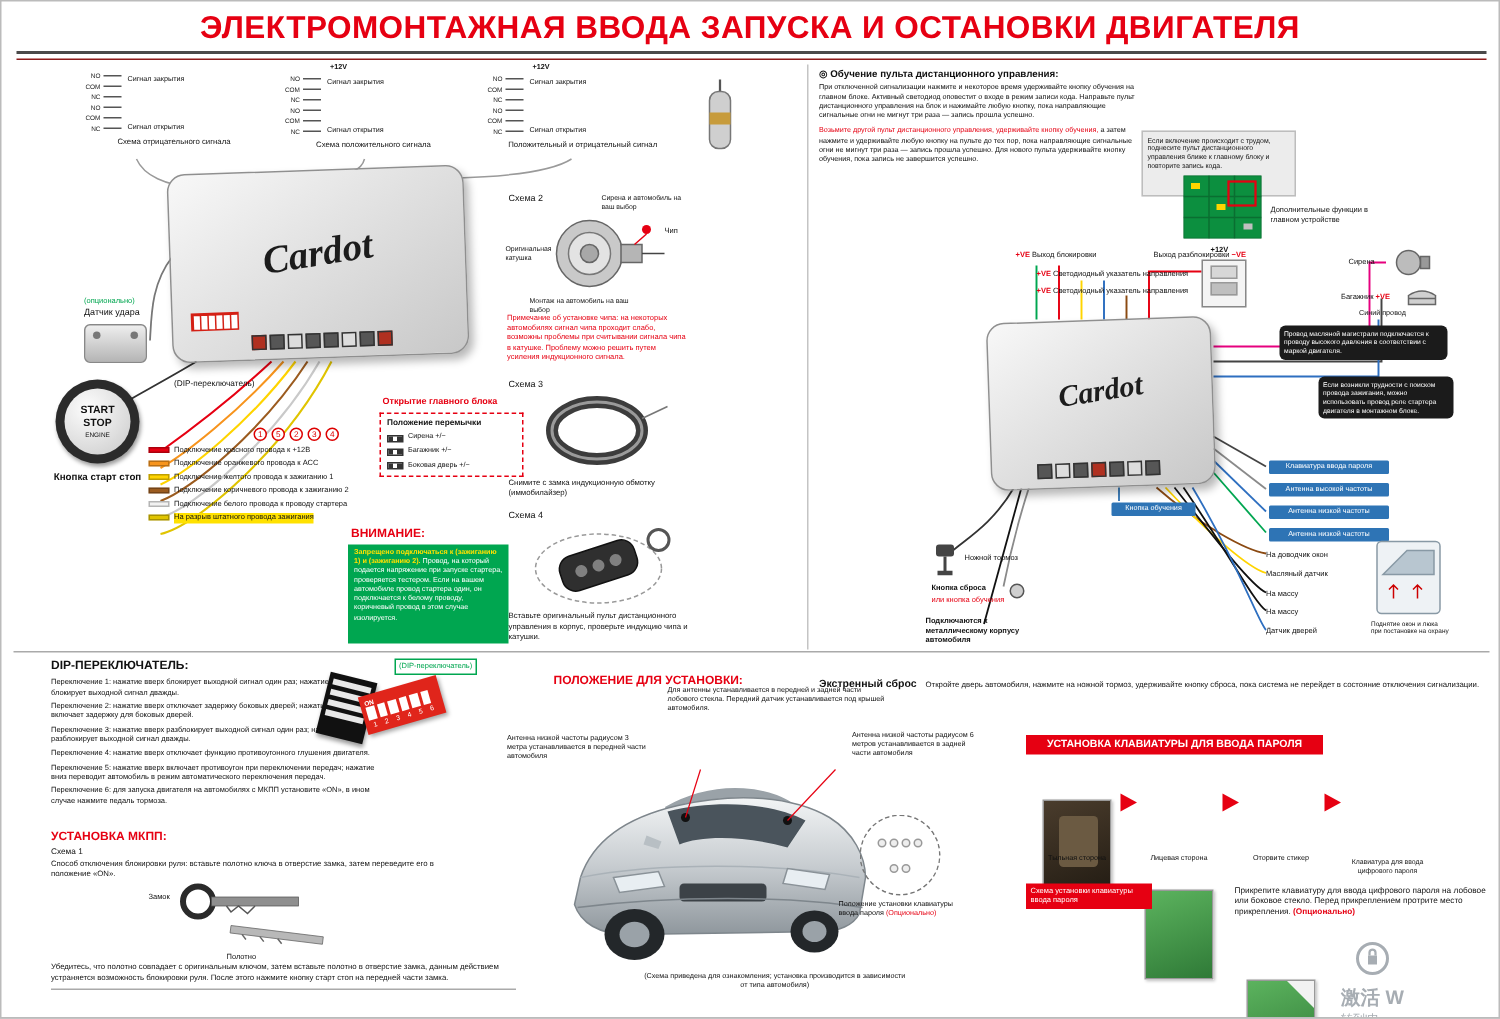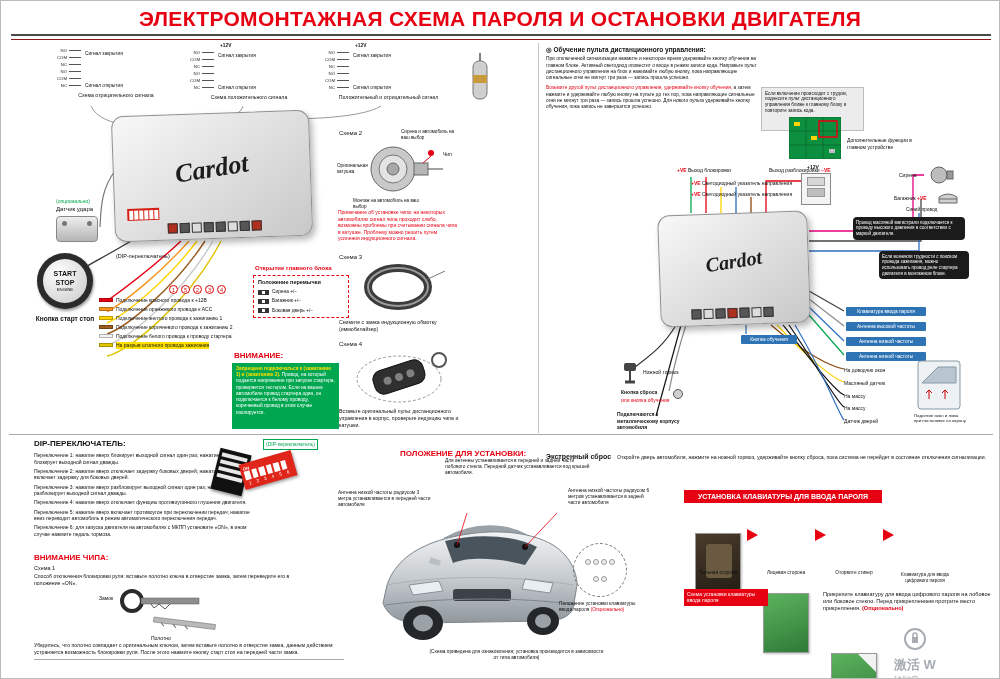--- a/index.html
+++ b/index.html
@@ -87,21 +87,21 @@
   .dashed-circle i{width:6px;height:6px;border-radius:50%;background:#eee;border:1px solid #999;}
 
   .dip-item{display:flex;gap:3px;margin-bottom:2.8px;}
   .watermark{color:#a7adb3;display:flex;gap:5px;align-items:center;}
 </style>
 </head>
 <body>
 
 <div class="page">
 
-  <div class="abs title" style="top:6px;left:0;">ЭЛЕКТРОМОНТАЖНАЯ СХЕМА ПАРОЛЯ И ОСТАНОВКИ ДВИГАТЕЛЯ</div>
+  <div class="abs title" style="top:6px;left:0;">ЭЛЕКТРОМОНТАЖНАЯ ВВОДА ЗАПУСКА И ОСТАНОВКИ ДВИГАТЕЛЯ</div>
   <div class="abs rule" style="top:33px;left:10px;width:980px;"></div>
   <div class="abs vdiv" style="left:537px;top:42px;height:390px;"></div>
   <div class="abs hdiv" style="left:8px;top:433px;width:984px;"></div>
 
   <div class="abs conn-group" style="left:52px;top:46px;">
     <div class="conn-body">
       <div class="pin-col">
         <div class="pinrow">
             <span class="pinname">NO</span>
             <span class="pinline"></span>
@@ -545,40 +545,40 @@
         <span></span>
         <span></span>
         <span></span>
         <span></span>
         <span></span>
         <span></span>
       </div>
     <div class="nums">1 2 3 4 5 6</div>
   </div>
 
-  <div class="abs t8 b red" style="left:33px;top:552px;">ВНИМАНИЕ ЧИПА:</div>
+  <div class="abs t8 b red" style="left:33px;top:552px;">УСТАНОВКА МКПП:</div>
   <div class="abs t55" style="left:33px;top:564px;">Схема 1</div>
   <div class="abs t52" style="left:33px;top:572px;width:272px;">Способ отключения блокировки руля: вставьте полотно ключа в отверстие замка, затем переведите его в положение «ON».</div>
   <div class="abs" style="left:115px;top:584px;">
     <svg width="128" height="52" viewBox="0 0 128 52">
       <circle cx="16" cy="16" r="10" fill="none" stroke="#2a2a2a" stroke-width="4"></circle>
       <rect x="25" y="13" width="58" height="6" fill="#8f8f8f" stroke="#555" stroke-width="0.5"></rect>
       <path d="M35 19 l3 4 l5 -4 l6 5 l5 -5" stroke="#555" fill="none"></path>
       <g transform="translate(38,32) rotate(7)">
         <rect width="62" height="5" fill="#b8b8b8" stroke="#666" stroke-width="0.5"></rect>
         <path d="M8 5 l3 3 M20 5 l3 3 M32 5 l3 3" stroke="#666"></path>
       </g>
     </svg>
   </div>
   <div class="abs t5" style="left:98px;top:594px;">Замок</div>
   <div class="abs t5" style="left:150px;top:634px;">Полотно</div>
   <div class="abs t52" style="left:33px;top:641px;width:322px;">Убедитесь, что полотно совпадает с оригинальным ключом, затем вставьте полотно в отверстие замка, данным действием устраняется возможность блокировки руля. После этого нажмите кнопку старт стоп на передней части замка.</div>
   <div class="abs hdiv" style="left:33px;top:658px;width:310px;"></div>
 
-  <div class="abs t8 b red" style="left:359px;top:448px;padding-left:40px;">ПОЛОЖЕНИЕ ДЛЯ УСТАНОВКИ:</div>
+  <div class="abs t8 b red" style="left:328px;top:448px;padding-left:40px;">ПОЛОЖЕНИЕ ДЛЯ УСТАНОВКИ:</div>
   <div class="abs t48" style="left:444px;top:457px;width:148px;">Для антенны устанавливается в передней и задней части лобового стекла. Передний датчик устанавливается под крышей автомобиля.</div>
   <div class="abs t48" style="left:337px;top:489px;width:94px;">Антенна низкой частоты радиусом 3 метра устанавливается в передней части автомобиля</div>
   <div class="abs t48" style="left:567px;top:487px;width:88px;">Антенна низкой частоты радиусом 6 метров устанавливается в задней части автомобиля</div>
 
   <div class="abs" style="left:356px;top:472px;">
     <svg width="230" height="175" viewBox="0 0 230 175">
       <defs>
         <linearGradient id="carbody" x1="0" y1="0" x2="0" y2="1">
           <stop offset="0" stop-color="#f2f4f5"></stop>
             <stop offset="0.5" stop-color="#c7ccd0"></stop>

